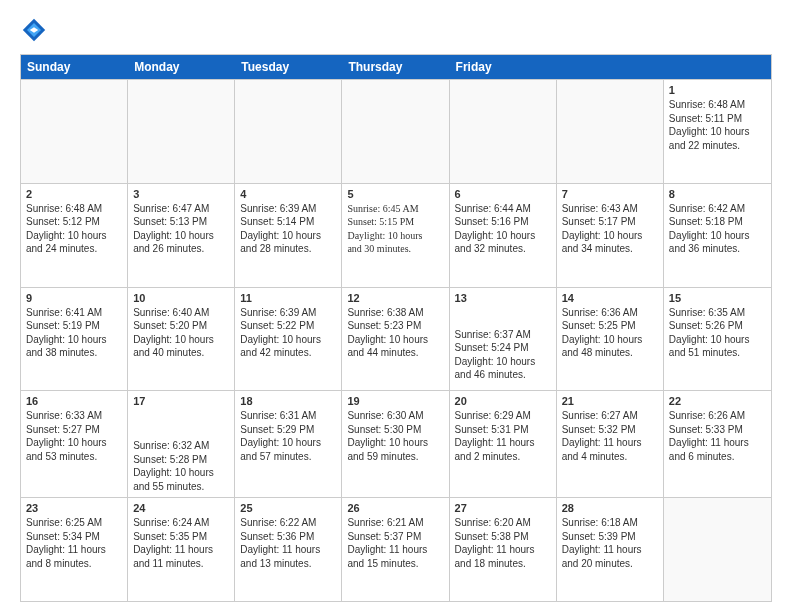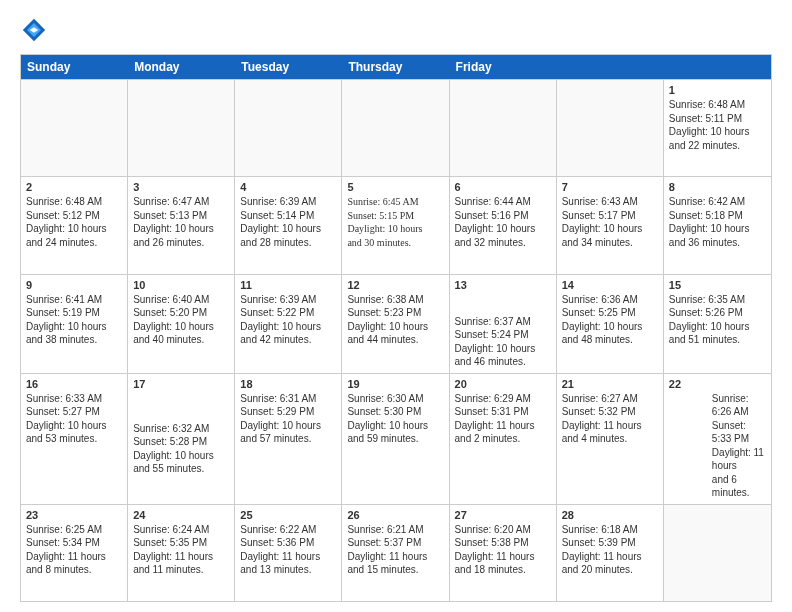--- a/index.html
+++ b/index.html
@@ -290,21 +290,21 @@
           </div>
           <div class="cal-cell">
             <span class="day-num">21</span>
             <div class="info" style="white-space: pre-line;">Sunrise: 6:27 AM
 Sunset: 5:32 PM
 Daylight: 11 hours
 and 4 minutes.</div>
           </div>
           <div class="cal-cell">
             <span class="day-num">22</span>
-            <div class="info" style="white-space: pre-line; margin-left: 43px;">Sunrise: 6:26 AM
+            <div class="info" style="white-space: pre-line;">Sunrise: 6:26 AM
 Sunset: 5:33 PM
 Daylight: 11 hours
 and 6 minutes.</div>
           </div>
         </div>
         <div class="cal-row">
           <div class="cal-cell">
             <span class="day-num">23</span>
             <div class="info" style="white-space: pre-line;">Sunrise: 6:25 AM
 Sunset: 5:34 PM

